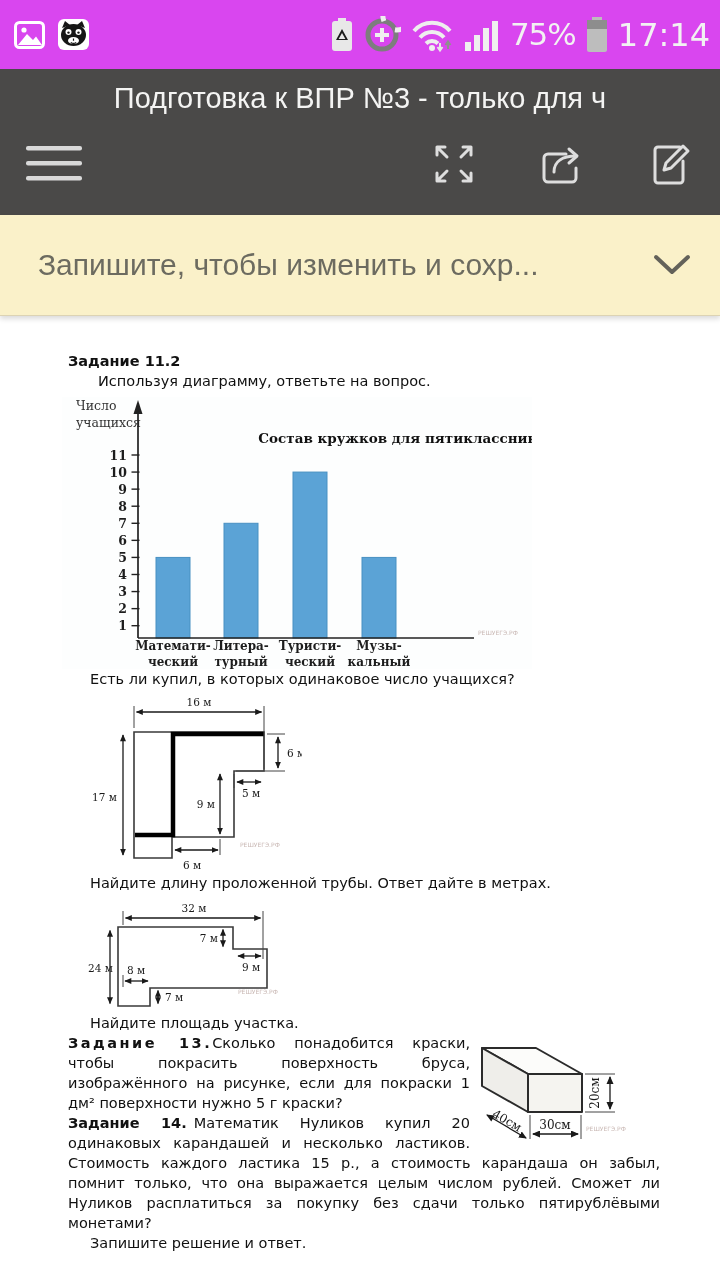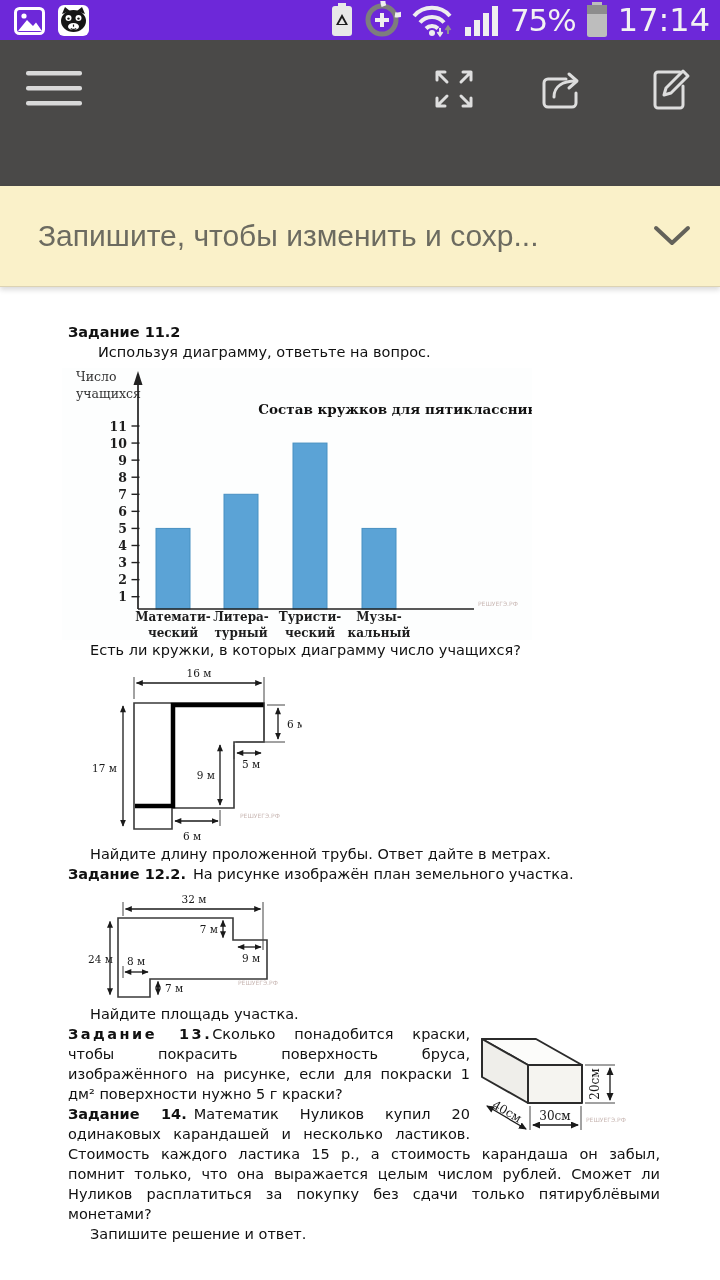--- a/index.html
+++ b/index.html
@@ -1,20 +1,20 @@
 <!DOCTYPE html>
 <html><head>
 <meta charset="utf-8">
 <style>
   html,body{margin:0;padding:0;}
   body{width:720px;height:1280px;background:#fff;overflow:hidden;
        font-family:"DejaVu Sans",sans-serif;-webkit-font-smoothing:antialiased;}
 
   
-  .status-bar{height:40px;background:#6d28d9;display:flex;align-items:center;padding:0 10px;box-sizing:border-box;}
+  .status-bar{height:69px;background:#d946ef;display:flex;align-items:center;padding:0 10px;box-sizing:border-box;}
   .sb-left{display:flex;align-items:center;gap:12px;padding-left:4px;}
   .sb-right{margin-left:auto;display:flex;align-items:center;gap:9px;}
   .sb-text{color:#f2f2f2;font-size:31px;letter-spacing:-1px;line-height:1;}
   .sb-time{color:#f2f2f2;font-size:32px;letter-spacing:0px;line-height:1;}
 
   
   .app-bar{height:146px;background:#4a4948;}
   .app-title{color:#f4f4f3;font-family:"Liberation Sans",sans-serif;font-size:29px;
              text-align:center;padding-top:13px;white-space:nowrap;overflow:hidden;}
   .app-icons{display:flex;align-items:center;padding:24px 26px 0 26px;}
@@ -108,20 +108,21 @@
     <svg width="24" height="36" viewBox="0 0 24 36">
       <rect x="7" y="0" width="10" height="4" fill="#bdbdbd"></rect>
       <rect x="2" y="3" width="20" height="32" rx="2.5" fill="#bdbdbd"></rect>
       <rect x="2" y="3" width="20" height="9" fill="#8d8d8d"></rect>
     </svg>
     <span class="sb-time">17:14</span>
   </div>
 </div>
 
 <div class="app-bar">
+  <div class="app-title">Подготовка к ВПР №3 - только для ч</div>
   <div class="app-icons">
     <svg width="56" height="42" viewBox="0 0 56 42" style="cursor:pointer">
       <rect x="0" y="3" width="56" height="4.5" rx="2" fill="#d9d9d9"></rect>
       <rect x="0" y="18" width="56" height="4.5" rx="2" fill="#d9d9d9"></rect>
       <rect x="0" y="33" width="56" height="4.5" rx="2" fill="#d9d9d9"></rect>
     </svg>
     <div class="right-icons">
       <svg width="48" height="48" viewBox="0 0 48 48" style="cursor:pointer" fill="none" stroke="#dedede" stroke-width="3" stroke-linecap="round" stroke-linejoin="round">
         <path d="M17 17 L7 7 M7 15 V7 H15"></path>
         <path d="M31 17 L41 7 M33 7 H41 V15"></path>
@@ -189,21 +190,21 @@
         <text class="cat" text-anchor="middle"><tspan x="179" y="253">Литера-</tspan><tspan x="179" y="269">турный</tspan></text>
         <text class="cat" text-anchor="middle"><tspan x="248" y="253">Туристи-</tspan><tspan x="248" y="269">ческий</tspan></text>
         <text class="cat" text-anchor="middle"><tspan x="317" y="253">Музы-</tspan><tspan x="317" y="269">кальный</tspan></text>
       </g>
     <line x1="76" y1="8" x2="76" y2="241" stroke="#222" stroke-width="1.7"></line>
     <line x1="76" y1="241" x2="412" y2="241" stroke="#222" stroke-width="1.7"></line>
     <polygon points="71.5,17 76,3 80.5,17" fill="#222"></polygon>
     <text class="wm" x="416" y="238">РЕШУЕГЭ.РФ</text>
   </svg>
 
-  <p class="ind22 mt8">Есть ли кружки, в которых диаграмму число учащихся?</p>
+  <p class="ind22 mt8">Есть ли купил, в которых одинаковое число учащихся?</p>
 
 
   <svg class="fig plan1-svg" width="212" height="178" viewBox="0 0 212 178">
     <defs>
       <marker id="p1e" markerWidth="8" markerHeight="7" refX="6.3" refY="3" orient="auto" markerUnits="userSpaceOnUse">
           <path d="M0 0 L7 3 L0 6 Z" fill="#1a1a1a"></path>
         </marker>
       <marker id="p1s" markerWidth="8" markerHeight="7" refX="0.7" refY="3" orient="auto" markerUnits="userSpaceOnUse">
           <path d="M7 0 L0 3 L7 6 Z" fill="#1a1a1a"></path>
         </marker>
@@ -238,21 +239,20 @@
     <g>
       <line class="thin" x1="130" y1="144" x2="130" y2="160"></line>
       <line class="dimln" x1="85" y1="155" x2="128" y2="155" marker-start="url(#p1s)" marker-end="url(#p1e)"></line>
       <text class="dim" x="102" y="174" text-anchor="middle">6 м</text>
     </g>
     <text class="wm" x="150" y="152">РЕШУЕГЭ.РФ</text>
   </svg>
 
   <p class="ind22 mt10">Найдите длину проложенной трубы. Ответ дайте в метрах.</p>
 
-  <p class="mt2"><span class="b runin">Задание 12.2.</span><span>На рисунке изображён план земельного участка.</span></p>
 
   <svg class="fig plan2-svg" width="200" height="112" viewBox="0 0 200 112">
     <defs>
       <marker id="p2e" markerWidth="8" markerHeight="7" refX="6.3" refY="3" orient="auto" markerUnits="userSpaceOnUse">
           <path d="M0 0 L7 3 L0 6 Z" fill="#1a1a1a"></path>
         </marker>
       <marker id="p2s" markerWidth="8" markerHeight="7" refX="0.7" refY="3" orient="auto" markerUnits="userSpaceOnUse">
           <path d="M7 0 L0 3 L7 6 Z" fill="#1a1a1a"></path>
         </marker>
     </defs>

